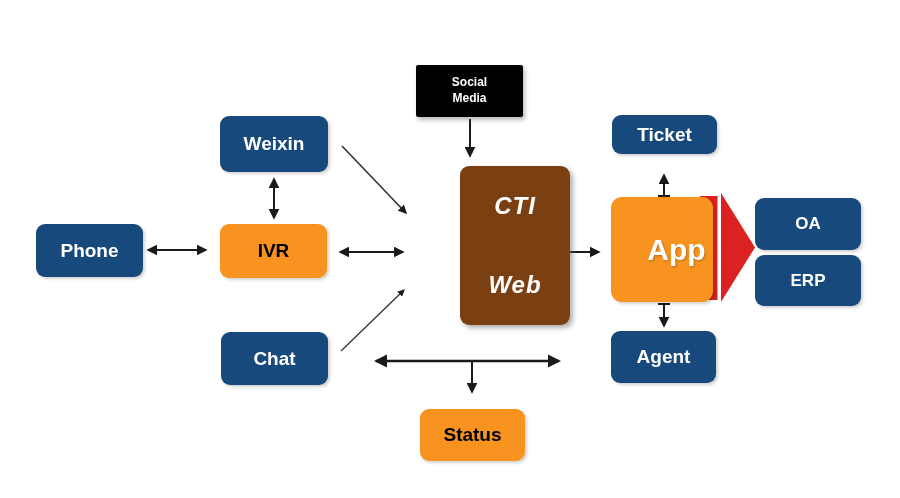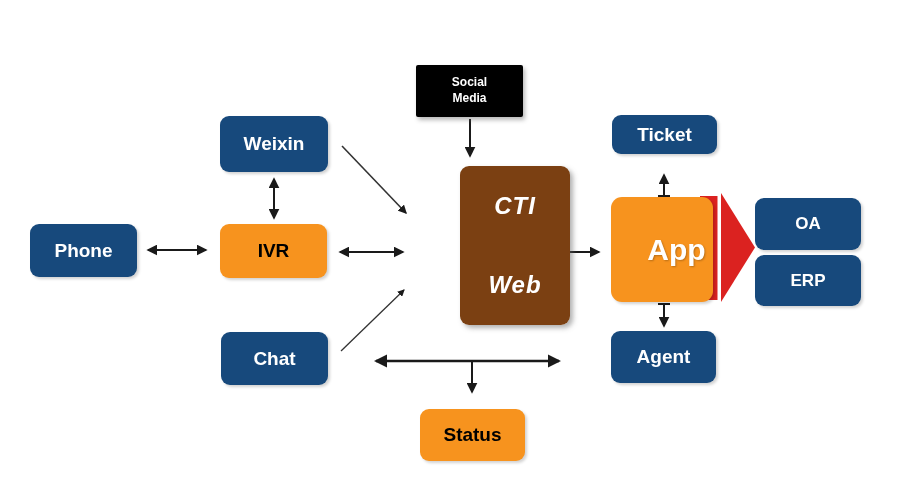--- a/index.html
+++ b/index.html
@@ -67,21 +67,21 @@
     left: 611px; top: 197px;
     width: 102px; height: 105px;
     background: #F7931E; color: #ffffff;
     font-size: 30px;
     border-radius: 11px;
     text-shadow: 1px 1px 2px rgba(0,0,0,0.25);
     padding-left: 29px;
   }
   .small-label { font-size: 17px; }
   
-  .phone  { left: 30px;  top: 224px; width: 107px; height: 53px; }
+  .phone  { left: 36px;  top: 224px; width: 107px; height: 53px; }
   .weixin { left: 220px; top: 116px; width: 108px; height: 56px; }
   .ivr    { left: 220px; top: 224px; width: 107px; height: 54px; }
   .chat   { left: 221px; top: 332px; width: 107px; height: 53px; }
   .social { left: 416px; top: 65px;  width: 107px; height: 52px; }
   .status { left: 420px; top: 409px; width: 105px; height: 52px; }
   .ticket { left: 612px; top: 115px; width: 105px; height: 39px; }
   .agent  { left: 611px; top: 331px; width: 105px; height: 52px; }
   .oa     { left: 755px; top: 198px; width: 106px; height: 52px; }
   .erp    { left: 755px; top: 255px; width: 106px; height: 51px; }
 </style>

